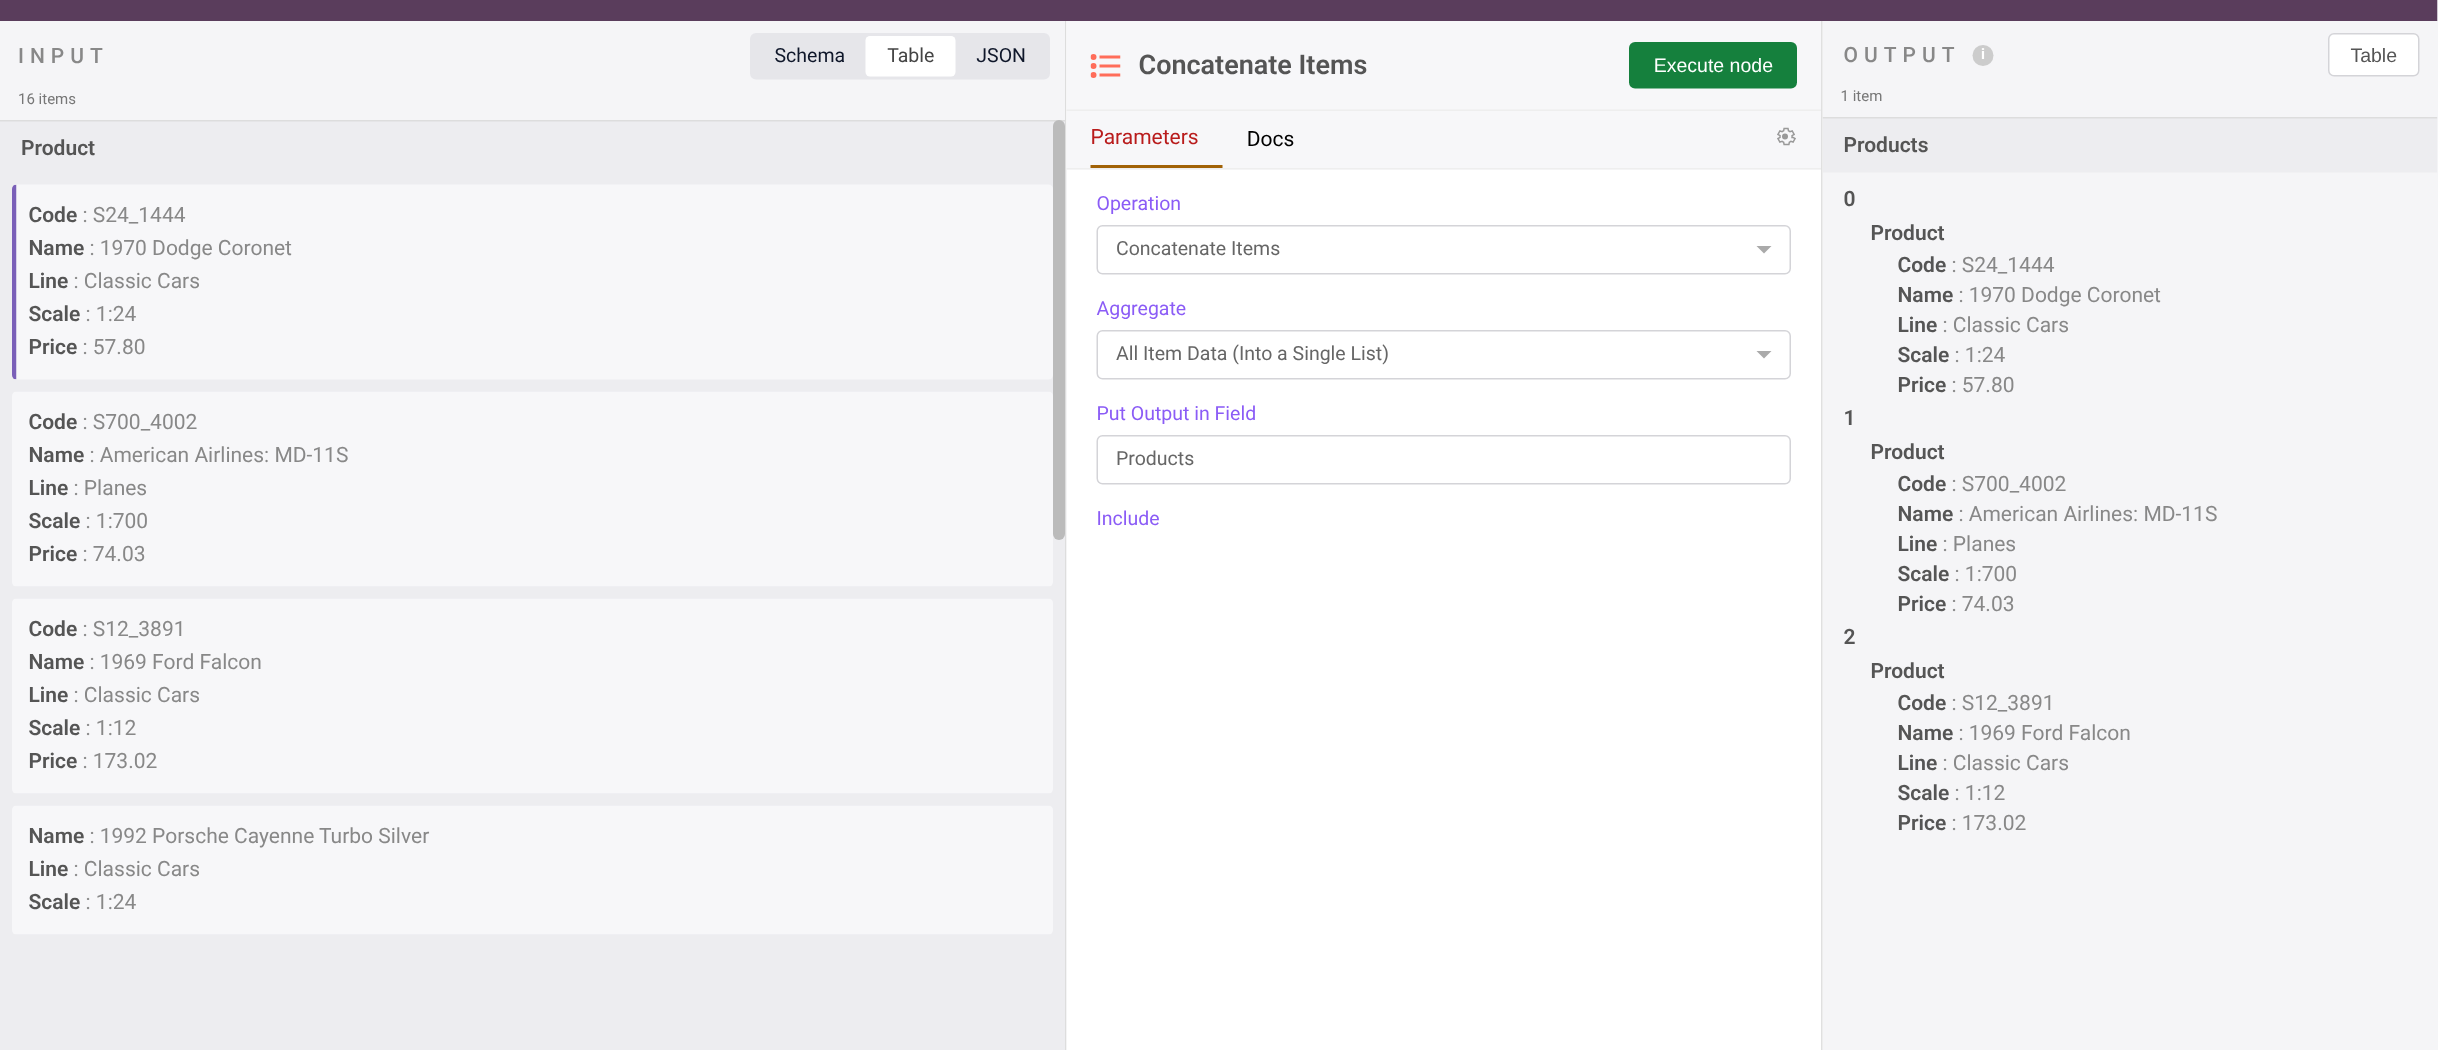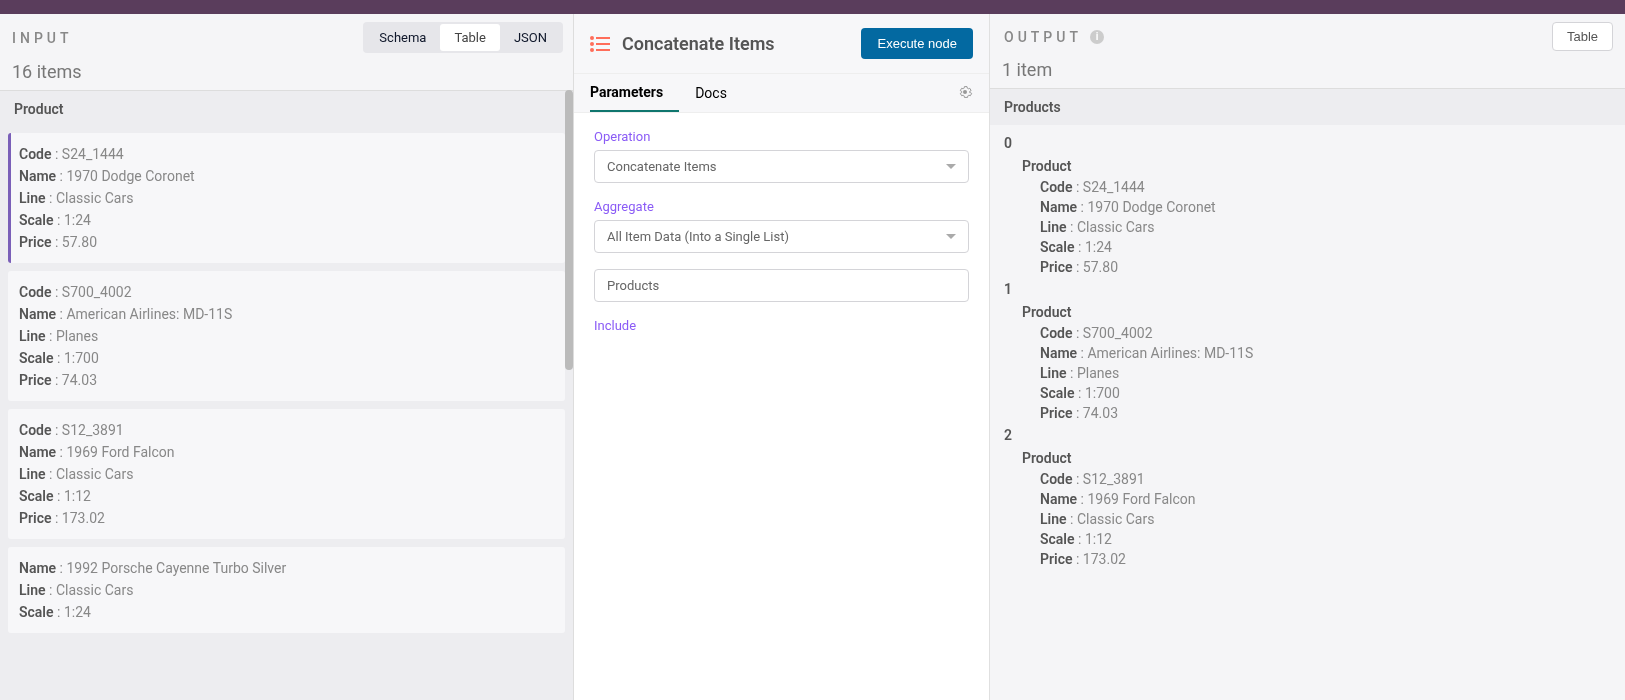--- a/index.html
+++ b/index.html
@@ -1,54 +1,54 @@
 <!DOCTYPE html>
 <html><head>
 <meta charset="utf-8">
 <style>
 * { box-sizing: border-box; margin: 0; padding: 0; }
 body { font-family: -apple-system, BlinkMacSystemFont, "Segoe UI", Roboto, sans-serif; background: #f5f5f7; color: #555; font-size: 14px; overflow: hidden; }
 .topbar { height: 14px; background: #5a3d5c; }
 .main { display: flex; height: 686px; }
 .panel { display: flex; flex-direction: column; position: relative; }
-.panel.left { width: 574px; border-right: 1px solid #ddd; }
-.panel.center { width: 416px; background: #fff; border-right: 1px solid #e0e0e0; }
+.panel.left { width: 711px; border-right: 1px solid #ddd; }
+.panel.center { width: 504px; background: #fff; border-right: 1px solid #e0e0e0; }
 .panel.right { flex: 1; }
 .header-row { display: flex; align-items: center; padding: 8px 10px 4px 10px; gap: 10px; }
 .io-title { letter-spacing: 4px; color: #888; font-size: 14px; font-weight: 500; padding: 4px 2px; }
 .select-box { display: flex; align-items: center; justify-content: space-between; border: 1px solid #d4d4d8; border-radius: 4px; padding: 6px 10px; background: #fff; min-width: 200px; color: #888; font-size: 13px; }
 .chevron { width: 0; height: 0; border-left: 5px solid transparent; border-right: 5px solid transparent; border-top: 5px solid #aaa; }
 .spacer { flex: 1; }
 .view-toggle { display: flex; background: #e6e6ea; border-radius: 4px; padding: 2px; }
 .view-toggle .tab { padding: 6px 14px; font-size: 13px; color: #0f172a; cursor: pointer; border-radius: 3px; }
 .view-toggle .tab.active { background: #fff; color: #444; }
-.count { padding: 4px 12px 8px 12px; color: #777; font-size: 18px; }
+.count { padding: 4px 12px 8px 12px; color: #777; font-size: 10px; }
 .info-icon { width: 14px; height: 14px; border-radius: 50%; background: #ccc; color: #fff; display: inline-flex; align-items: center; justify-content: center; font-size: 10px; font-weight: bold; margin-left: 6px; }
 .table-btn { border: 1px solid #d4d4d8; border-radius: 4px; padding: 6px 14px; background: #fff; color: #555; font-size: 13px; cursor: pointer; }
 .output-header { display: flex; align-items: center; padding: 8px 12px 4px 12px; }
 .data-scroll { flex: 1; overflow-y: auto; padding: 0; position: relative; }
 .scroll-indicator { position: absolute; right: 0; top: 0; width: 8px; height: 280px; background: #bbb; border-radius: 4px; }
 .data-header { background: #ededf0; padding: 10px 14px; font-weight: 600; color: #555; border-top: 1px solid #ddd; }
 .card { background: #f7f7f9; margin: 2px 8px 8px 8px; border-radius: 3px; padding: 10px 8px; border-left: 3px solid transparent; }
 .card.sel { border-left-color: #7a5fb8; }
 .kv { padding: 3px 0; font-size: 14px; }
 .kv .k { font-weight: 600; color: #555; }
 .kv .v { color: #888; font-weight: 400; }
 .left .data-scroll { background: #ededf0; padding-top: 0; }
 .left .data-header { margin: 0; }
 .left .card-wrap { padding-top: 4px; background: #ededf0; }
 
 .node-hd { display: flex; align-items: center; padding: 14px 16px; background: #f7f7f9; border-bottom: 1px solid #eee; }
 .node-icon { color: #ff6d5a; margin-right: 12px; }
 .node-icon svg { display: block; }
 .node-title { font-size: 18px; font-weight: 600; color: #555; flex: 1; }
-.exec-btn { background: #0369a1; color: #fff; border: none; border-radius: 4px; padding: 8px 16px; font-size: 13px; font-weight: 500; cursor: pointer; }
+.exec-btn { background: #15803d; color: #fff; border: none; border-radius: 4px; padding: 8px 16px; font-size: 13px; font-weight: 500; cursor: pointer; }
 .tab-row { display: flex; align-items: center; padding: 0 16px; background: #f7f7f9; border-bottom: 1px solid #eee; }
 .tab-row .ptab { padding: 10px 16px 10px 0; font-size: 14px; color: #000000; cursor: pointer; margin-right: 16px; }
-.tab-row .ptab.active { color: #000000; font-weight: 700; border-bottom: 2px solid #0f766e; }
+.tab-row .ptab.active { color: #b91c1c; font-weight: 400; border-bottom: 2px solid #a16207; }
 .gear { color: #999; }
 .params { padding: 16px 20px; }
 .field { margin-bottom: 16px; }
 .field-label { font-size: 13px; color: #8b5cf6; margin-bottom: 6px; }
 .field-input { width: 100%; border: 1px solid #d4d4d8; border-radius: 4px; padding: 8px 12px; font-size: 13px; color: #666; background: #fff; display: flex; align-items: center; justify-content: space-between; }
 .field-input input { border: none; outline: none; width: 100%; font-size: 13px; color: #666; font-family: inherit; }
 
 .out-scroll { flex: 1; overflow-y: auto; }
 .out-header { background: #ededf0; padding: 10px 14px; font-weight: 600; color: #555; border-top: 1px solid #ddd; }
 .tree { padding: 6px 14px; }
@@ -146,20 +146,21 @@
         </div>
       </div>
       <div class="field">
         <div class="field-label">Aggregate</div>
         <div class="field-input">
           <span>All Item Data (Into a Single List)</span>
           <span class="chevron"></span>
         </div>
       </div>
       <div class="field">
+        <div class="field-label">Put Output in Field</div>
         <div class="field-input">
           <input type="text" value="Products" style="">
         </div>
       </div>
       <div class="field">
         <div class="field-label">Include</div>
       </div>
     </div>
   </div>
 

